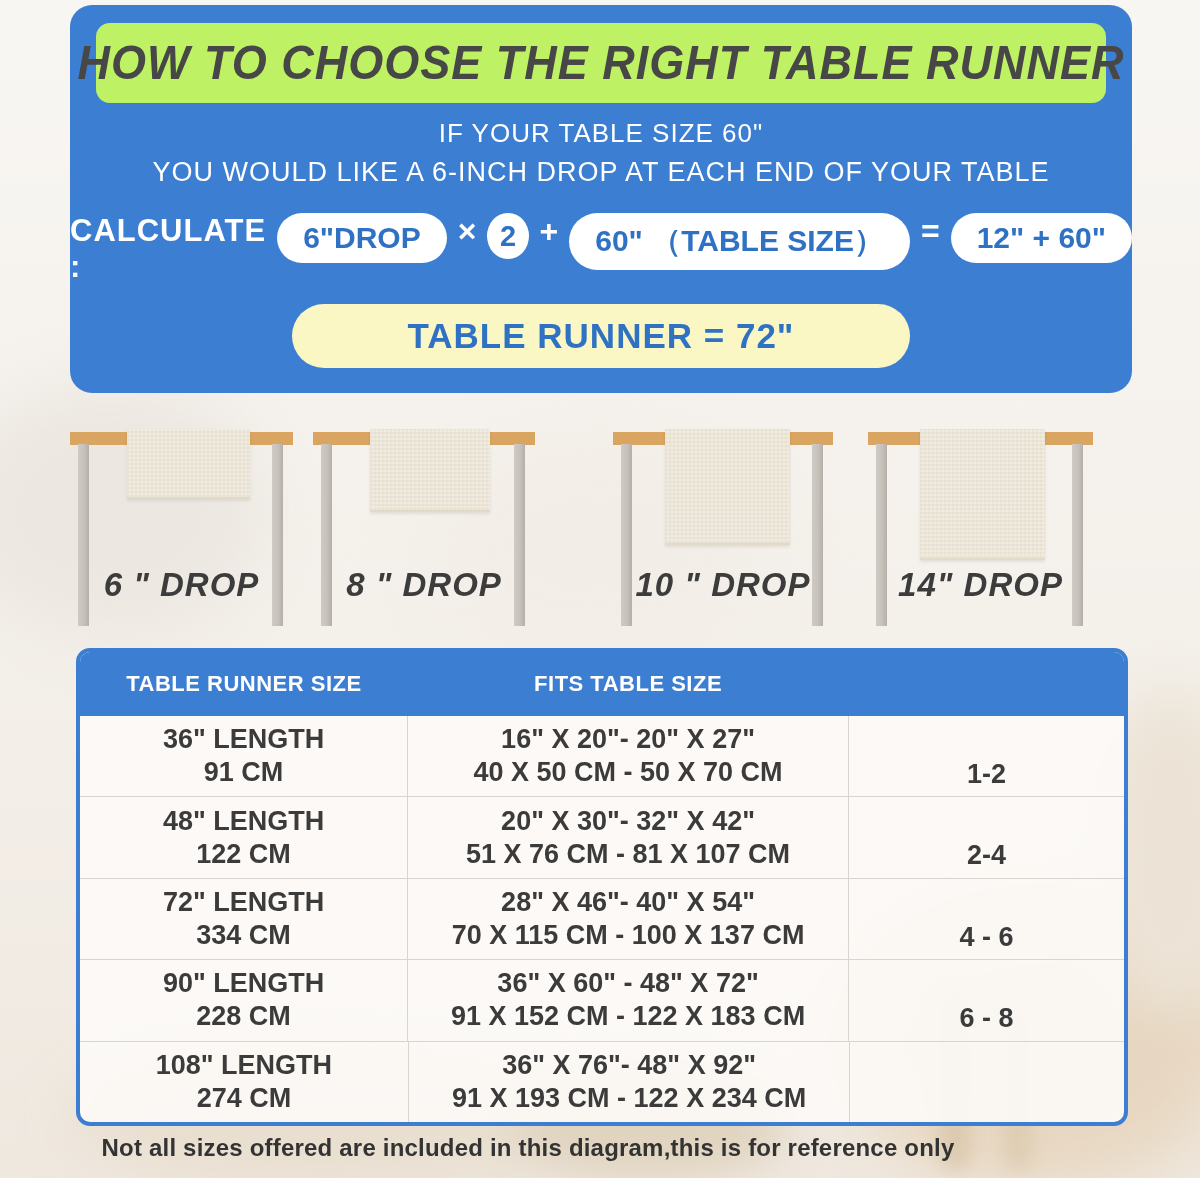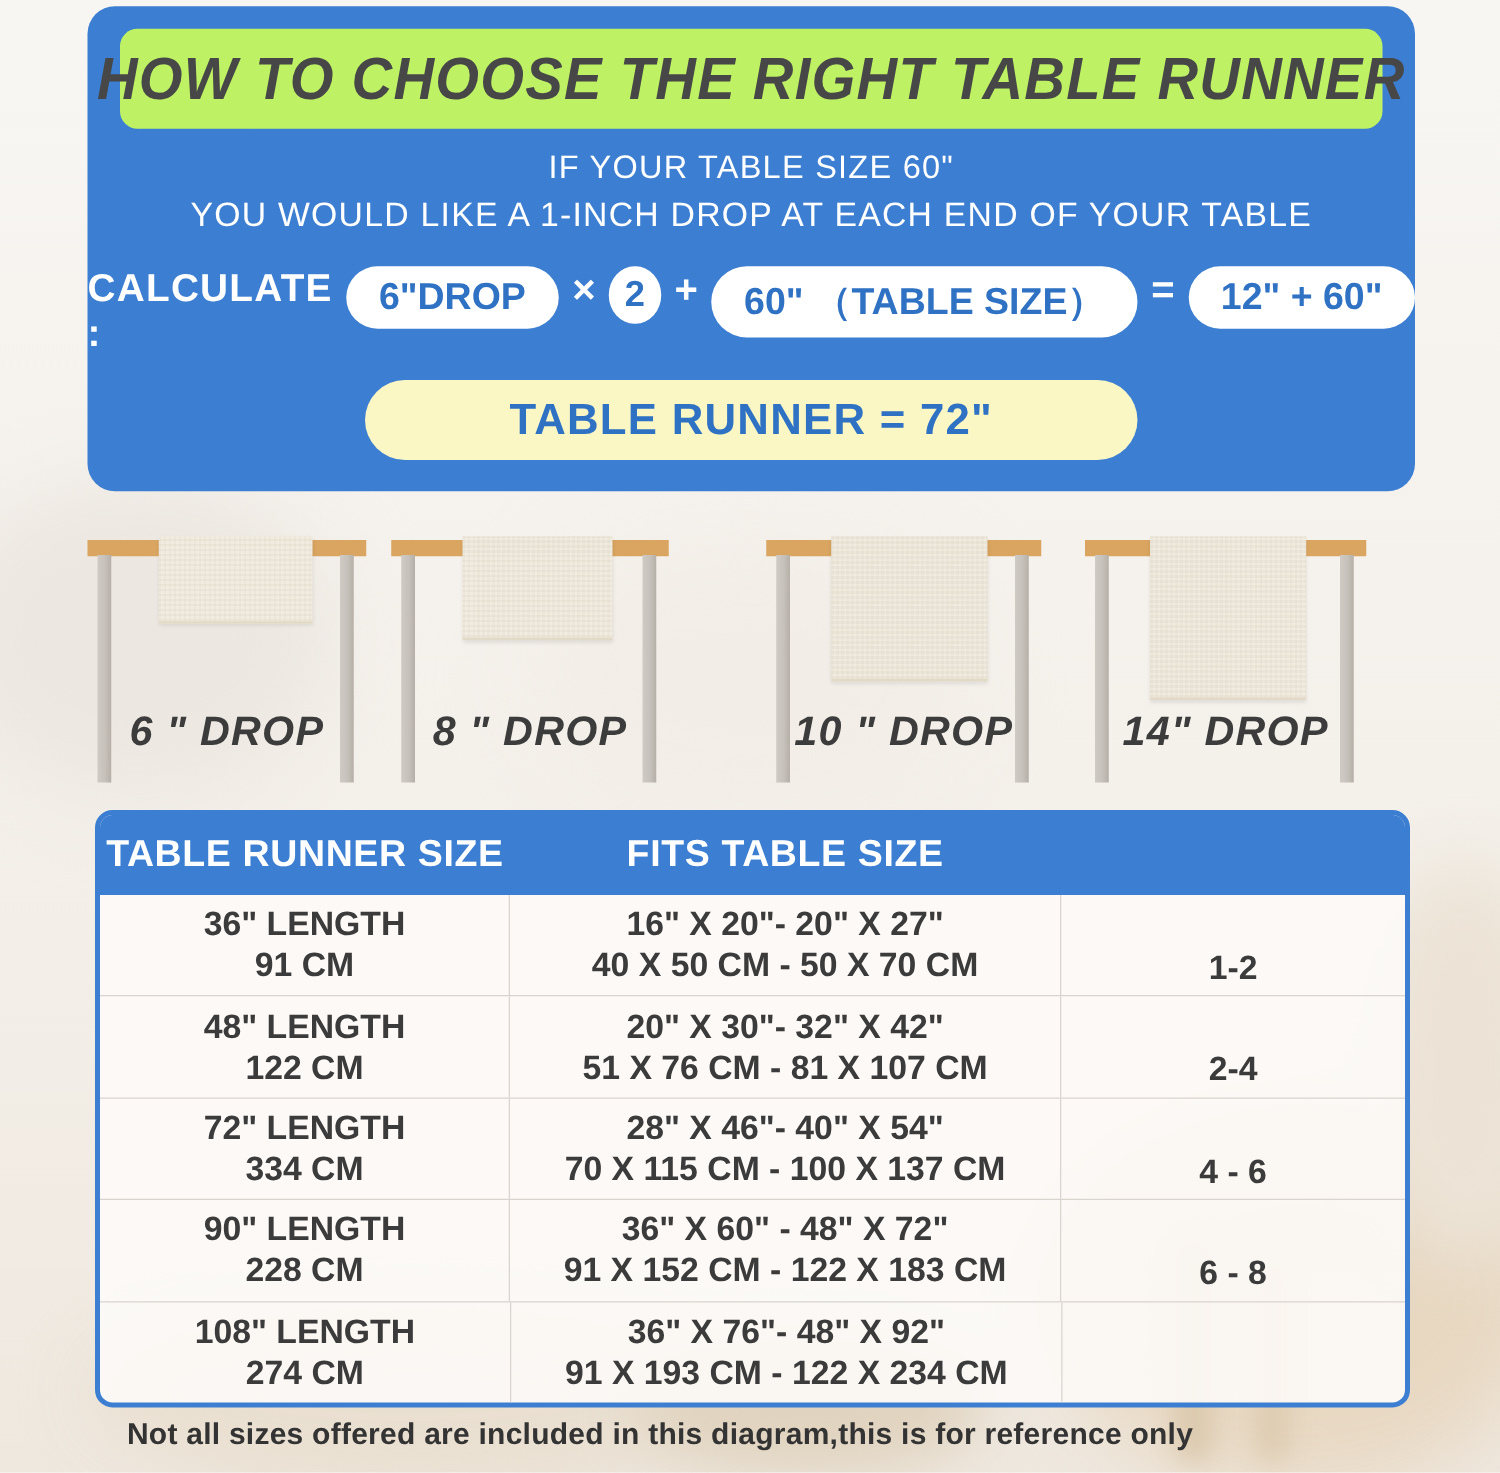--- a/index.html
+++ b/index.html
@@ -63,21 +63,21 @@
     border-bottom:2px solid #e2dac7;box-shadow:0 2px 3px rgba(0,0,0,.08);}
   .drop-label{position:absolute;top:146px;left:0;right:0;text-align:center;
     font-size:33px;font-weight:bold;font-style:italic;color:#3c3c3c;letter-spacing:1px;
     white-space:nowrap;}
 
   
   .size-panel{position:absolute;z-index:1;left:76px;top:648px;width:1052px;height:478px;
     box-sizing:border-box;border:4px solid var(--panel-blue,#3c7ed1);border-radius:14px;
     background:rgba(253,251,248,0.88);overflow:hidden;}
   .size-header{height:64px;background:var(--panel-blue,#3c7ed1);display:flex;align-items:center;}
-  .size-header .hcell{text-align:center;color:#fff;font-size:30px;font-weight:bold;letter-spacing:.5px;}
+  .size-header .hcell{text-align:center;color:#fff;font-size:22px;font-weight:bold;letter-spacing:.5px;}
   .c1{width:31.4%;}
   .c2{width:42.2%;}
   .c3{width:26.4%;}
   .size-body{display:flex;flex-direction:column;height:calc(100% - 64px);}
   .srow{flex:1;display:flex;align-items:stretch;}
   .srow + .srow{border-top:1px solid #d9d4ce;}
   .cell{display:flex;flex-direction:column;align-items:center;justify-content:center;
     color:var(--body-text,#3b3b3b);font-weight:bold;}
   .cell.c1{border-right:1px solid #d9d4ce;}
   .cell.c2{border-right:1px solid #d9d4ce;}
@@ -102,21 +102,21 @@
     <div class="blob b6"></div>
     <div class="blob b7"></div>
     <div class="blob b8"></div>
   </div>
 
   <section class="top-panel">
     <div class="title-box">
       <h1>HOW TO CHOOSE THE RIGHT TABLE RUNNER</h1>
     </div>
     <p class="sub1">IF YOUR TABLE SIZE 60"</p>
-    <p class="sub2">YOU WOULD LIKE A 1-INCH DROP AT EACH END OF YOUR TABLE</p>
+    <p class="sub2">YOU WOULD LIKE A 6-INCH DROP AT EACH END OF YOUR TABLE</p>
     <div class="calc-row">
       <span class="calc-label">CALCULATE :</span>
       <span class="pill">6"DROP</span>
       <span class="op">×</span>
       <span class="circle">2</span>
       <span class="op">+</span>
       <span class="pill">60" （TABLE SIZE）</span>
       <span class="op">=</span>
       <span class="pill">12" + 60"</span>
     </div>

